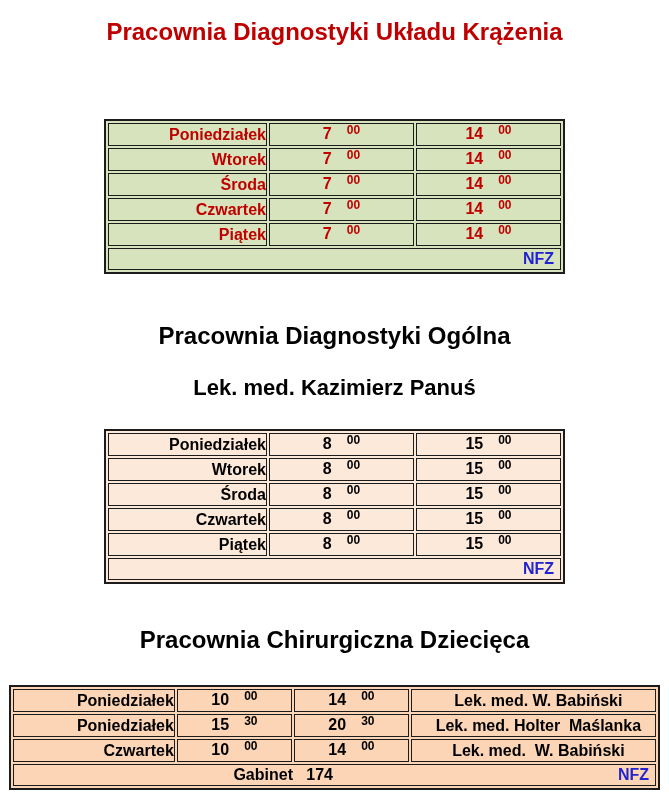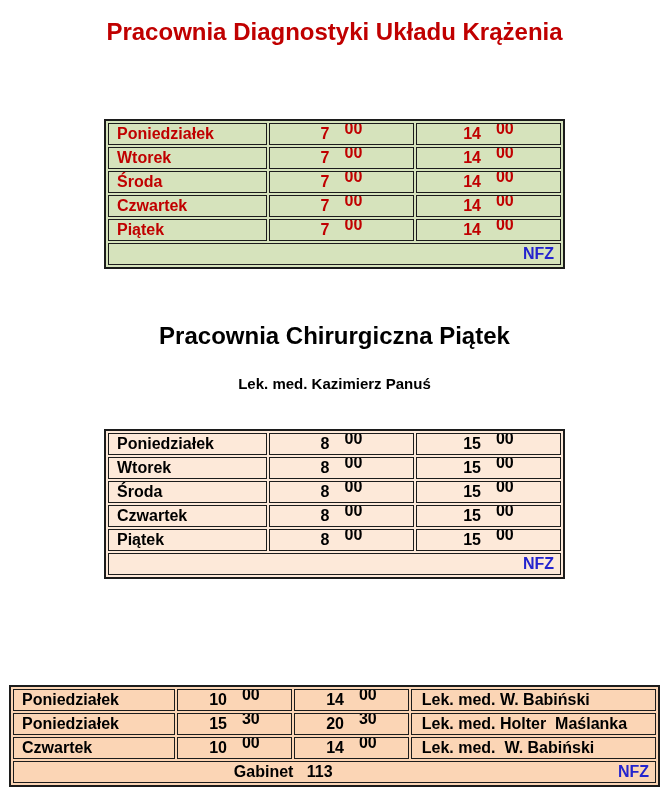--- a/index.html
+++ b/index.html
@@ -6,37 +6,37 @@
   .page{
     position:relative;width:669px;height:803px;background:#ffffff;
     font-family:"Liberation Sans",sans-serif;font-weight:bold;color:#000000;
     overflow:hidden;
   }
   .title{position:absolute;left:0;width:100%;text-align:center;font-size:24px;white-space:pre;}
   .red{color:#C00000;}
   #t1-title{top:18px;}
   #t1-sub{top:70px;font-size:19px;}
   #t2-title{top:322px;}
-  #t2-sub{top:375px;font-size:15px;}
+  #t2-sub{top:375px;font-size:22px;}
   #t3-title{top:626px;}
 
   table.sched{
     position:absolute;border-collapse:separate;border-spacing:2px;
     border:2px solid #1c1c1c;table-layout:fixed;
   }
   #table1{left:104px;top:119px;width:461px;background:#D6E3BC;color:#C00000;}
   #table2{left:104px;top:429px;width:461px;background:#FDE9D9;color:#000000;}
   #table3{left:9px;top:685px;width:651px;background:#FBD5B5;color:#000000;}
 
   td{border:1px solid #1c1c1c;height:20px;font-size:16px;padding:0;line-height:20px;overflow:hidden;}
-  td.day{padding-left:8px;text-align:left;white-space:pre;}
+  td.day{padding-left:8px;text-align:right;white-space:pre;}
   td.time{text-align:center;}
-  .sup{font-size:16px;position:relative;top:-5px;margin-left:15px;}
+  .sup{font-size:12px;position:relative;top:-5px;margin-left:15px;}
   td.nfz{color:#2424CE;text-align:right;padding-right:6px;}
-  td.doctor{padding-left:10px;text-align:left;white-space:pre;}
+  td.doctor{padding-left:10px;text-align:center;white-space:pre;}
   td.footer3{position:relative;}
   .room{position:absolute;left:0;top:0;width:84%;text-align:center;white-space:pre;}
   .nfz-inline{position:absolute;right:6px;top:0;color:#2424CE;}
 </style>
 </head>
 <body>
 
 <div class="page">
 
   <div class="title red" id="t1-title">Pracownia Diagnostyki Układu Krążenia</div>
@@ -72,21 +72,21 @@
       <td class="day">Piątek</td>
       <td class="time"><span>7</span><span class="sup">00</span></td>
       <td class="time"><span>14</span><span class="sup">00</span></td>
     </tr>
     <tr>
       <td class="nfz" colspan="3">NFZ</td>
     </tr>
   </tbody>
     </table>
 
-  <div class="title" id="t2-title">Pracownia Chirurgiczna Piątek</div>
+  <div class="title" id="t2-title">Pracownia Diagnostyki Ogólna</div>
   <div class="title" id="t2-sub">Lek. med. Kazimierz Panuś</div>
 
   <table class="sched" id="table2">
     <colgroup>
         <col style="width:35.4%">
         <col style="width:32.3%">
         <col style="width:32.3%">
       </colgroup>
     <tbody>
         <tr>
@@ -113,20 +113,21 @@
       <td class="day">Piątek</td>
       <td class="time"><span>8</span><span class="sup">00</span></td>
       <td class="time"><span>15</span><span class="sup">00</span></td>
     </tr>
     <tr>
       <td class="nfz" colspan="3">NFZ</td>
     </tr>
   </tbody>
     </table>
 
+  <div class="title" id="t3-title">Pracownia Chirurgiczna Dziecięca</div>
 
   <table class="sched" id="table3">
     <colgroup>
         <col style="width:25.4%">
         <col style="width:18.1%">
         <col style="width:18.0%">
         <col style="width:38.5%">
       </colgroup>
     <tbody>
         <tr>
@@ -142,20 +143,20 @@
       <td class="doctor">Lek. med. Holter  Maślanka</td>
     </tr>
     <tr>
       <td class="day">Czwartek</td>
       <td class="time"><span>10</span><span class="sup">00</span></td>
       <td class="time"><span>14</span><span class="sup">00</span></td>
       <td class="doctor">Lek. med.  W. Babiński</td>
     </tr>
     <tr>
       <td class="footer3" colspan="4">
-        <span class="room">Gabinet   113</span>
+        <span class="room">Gabinet   174</span>
         <span class="nfz-inline">NFZ</span>
       </td>
     </tr>
   </tbody>
     </table>
 
 </div>
 
 </body></html>

